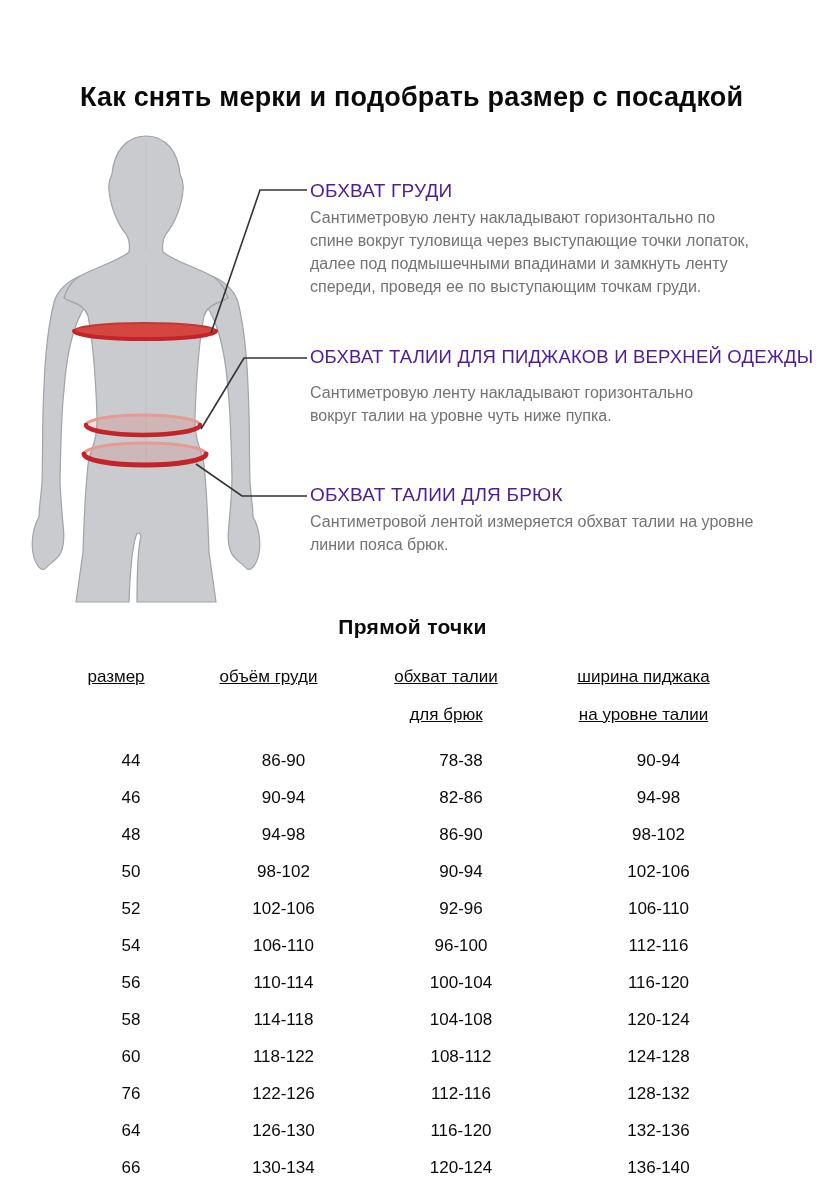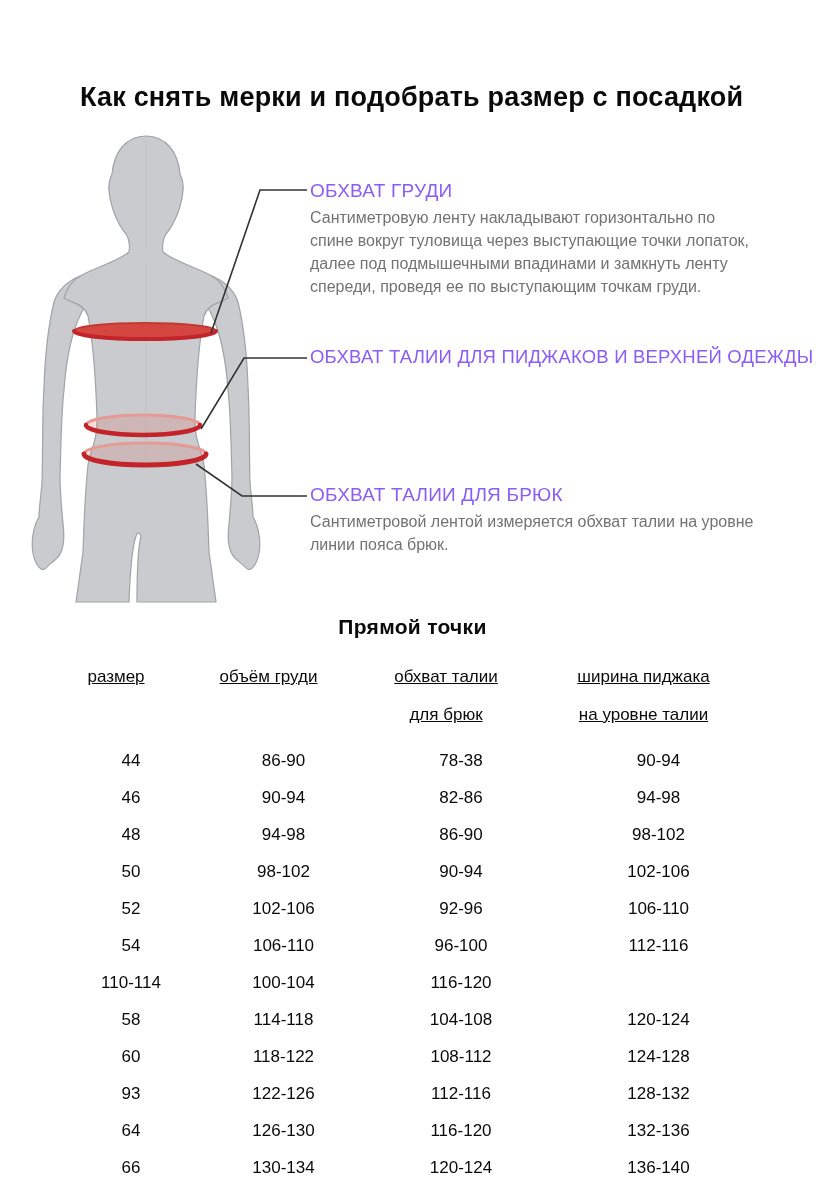--- a/index.html
+++ b/index.html
@@ -9,21 +9,21 @@
     -webkit-font-smoothing:antialiased;
   }
   .page{position:absolute;inset:0;}
   .page-title{
     position:absolute;left:80px;top:82px;margin:0;
     font-size:27px;font-weight:bold;white-space:nowrap;letter-spacing:.2px;
   }
   .figure-wrap{position:absolute;left:20px;top:132px;width:290px;height:472px;}
   .measure-heading{
     position:absolute;margin:0;font-size:19px;font-weight:400;
-    white-space:nowrap;letter-spacing:.2px;color:#8b5cf6;
+    white-space:nowrap;letter-spacing:.2px;color:#4c1d95;
   }
   .measure-body{
     position:absolute;margin:0;font-size:16px;line-height:23px;
     white-space:pre-line;color:#737373;width:470px;
   }
   #mh1{left:310px;top:180px;}
   #mp1{left:310px;top:206px;}
   #mh2{left:310px;top:346px;font-size:18.5px;text-align:right;}
   #mp2{left:310px;top:381px;}
   #mh3{left:310px;top:484px;}
@@ -98,20 +98,22 @@
     </svg>
   </div>
 
   <h2 class="measure-heading" id="mh1">ОБХВАТ ГРУДИ</h2>
   <p class="measure-body" id="mp1">Сантиметровую ленту накладывают горизонтально по
 спине вокруг туловища через выступающие точки лопаток,
 далее под подмышечными впадинами и замкнуть ленту
 спереди, проведя ее по выступающим точкам груди.</p>
 
   <h2 class="measure-heading" id="mh2">ОБХВАТ ТАЛИИ ДЛЯ ПИДЖАКОВ И ВЕРХНЕЙ ОДЕЖДЫ</h2>
+  <p class="measure-body" id="mp2">Сантиметровую  ленту накладывают горизонтально
+вокруг талии на уровне чуть ниже пупка.</p>
 
   <h2 class="measure-heading" id="mh3">ОБХВАТ ТАЛИИ ДЛЯ БРЮК</h2>
   <p class="measure-body" id="mp3">Сантиметровой лентой измеряется обхват талии на уровне
 линии пояса брюк.</p>
 
   <h2 class="table-title">Прямой точки</h2>
 
   <div class="size-table-header grid-row">
     <div class="cell">
       <div>размер</div>
@@ -162,38 +164,39 @@
         <div class="cell">92-96</div>
         <div class="cell">106-110</div>
       </div>
       <div class="grid-row">
         <div class="cell">54</div>
         <div class="cell">106-110</div>
         <div class="cell">96-100</div>
         <div class="cell">112-116</div>
       </div>
       <div class="grid-row">
+        <div class="cell">56</div>
         <div class="cell">110-114</div>
         <div class="cell">100-104</div>
         <div class="cell">116-120</div>
       </div>
       <div class="grid-row">
         <div class="cell">58</div>
         <div class="cell">114-118</div>
         <div class="cell">104-108</div>
         <div class="cell">120-124</div>
       </div>
       <div class="grid-row">
         <div class="cell">60</div>
         <div class="cell">118-122</div>
         <div class="cell">108-112</div>
         <div class="cell">124-128</div>
       </div>
       <div class="grid-row">
-        <div class="cell">93</div>
+        <div class="cell">76</div>
         <div class="cell">122-126</div>
         <div class="cell">112-116</div>
         <div class="cell">128-132</div>
       </div>
       <div class="grid-row">
         <div class="cell">64</div>
         <div class="cell">126-130</div>
         <div class="cell">116-120</div>
         <div class="cell">132-136</div>
       </div>

